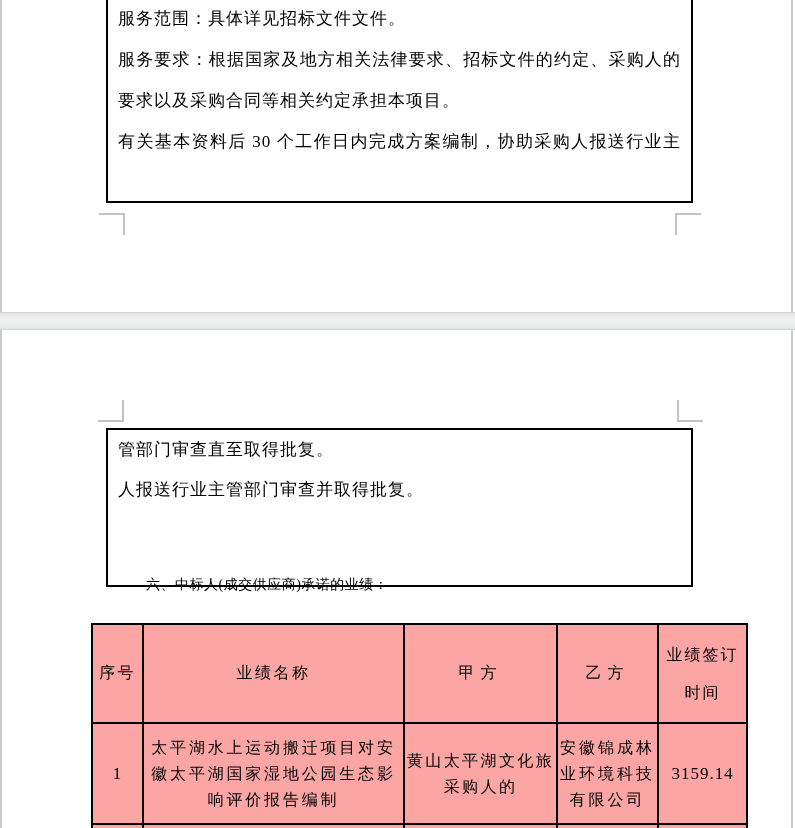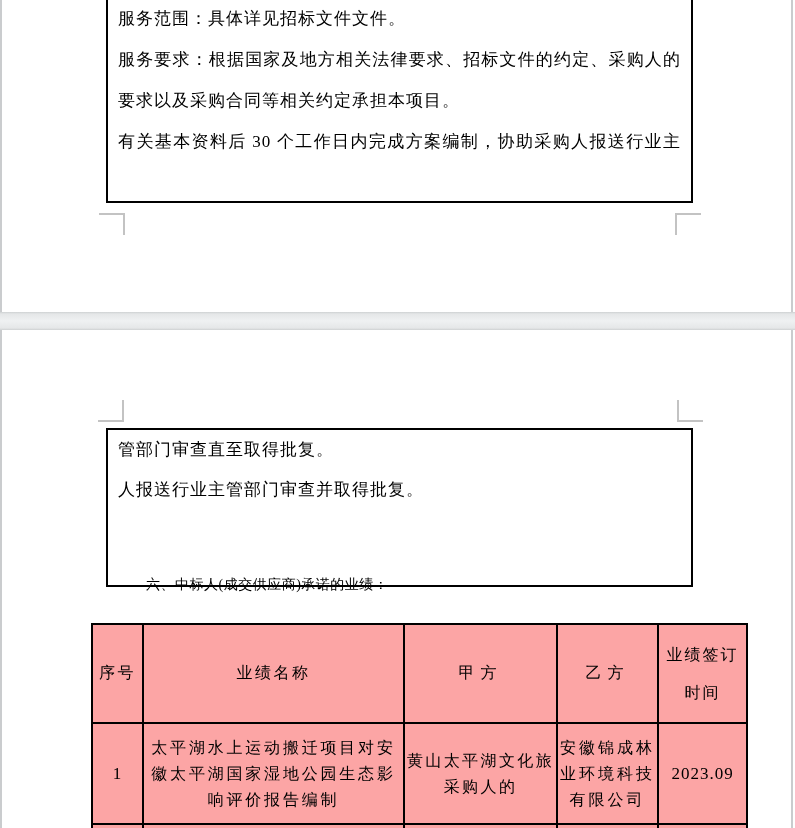--- a/index.html
+++ b/index.html
@@ -119,21 +119,21 @@
     <tr class="drow">
       <td class="c-seq">1</td>
       <td class="c-name">太平湖水上运动搬迁项目对安
 徽太平湖国家湿地公园生态影
 响评价报告编制</td>
       <td class="c-pa">黄山太平湖文化旅
 采购人的</td>
       <td class="c-pb">安徽锦成林
 业环境科技
 有限公司</td>
-      <td class="c-date">2023.09</td>
+      <td class="c-date">3159.14</td>
     </tr>
     <tr class="xrow">
       <td></td>
           <td></td>
           <td></td>
           <td></td>
           <td></td>
     </tr>
   </tbody>
     </table>

